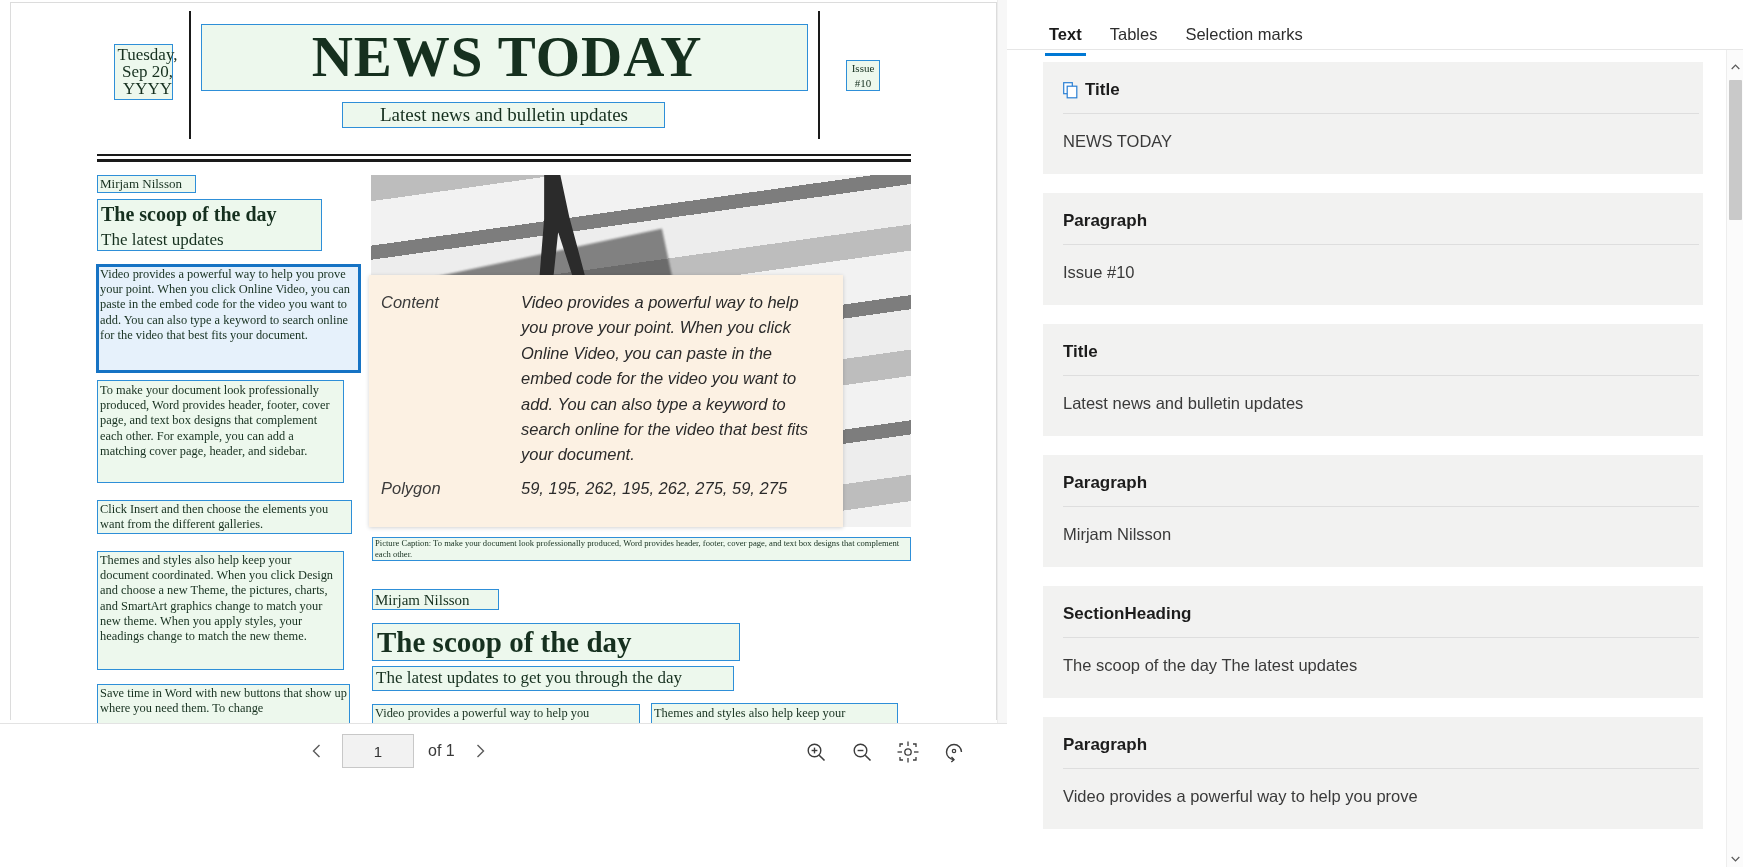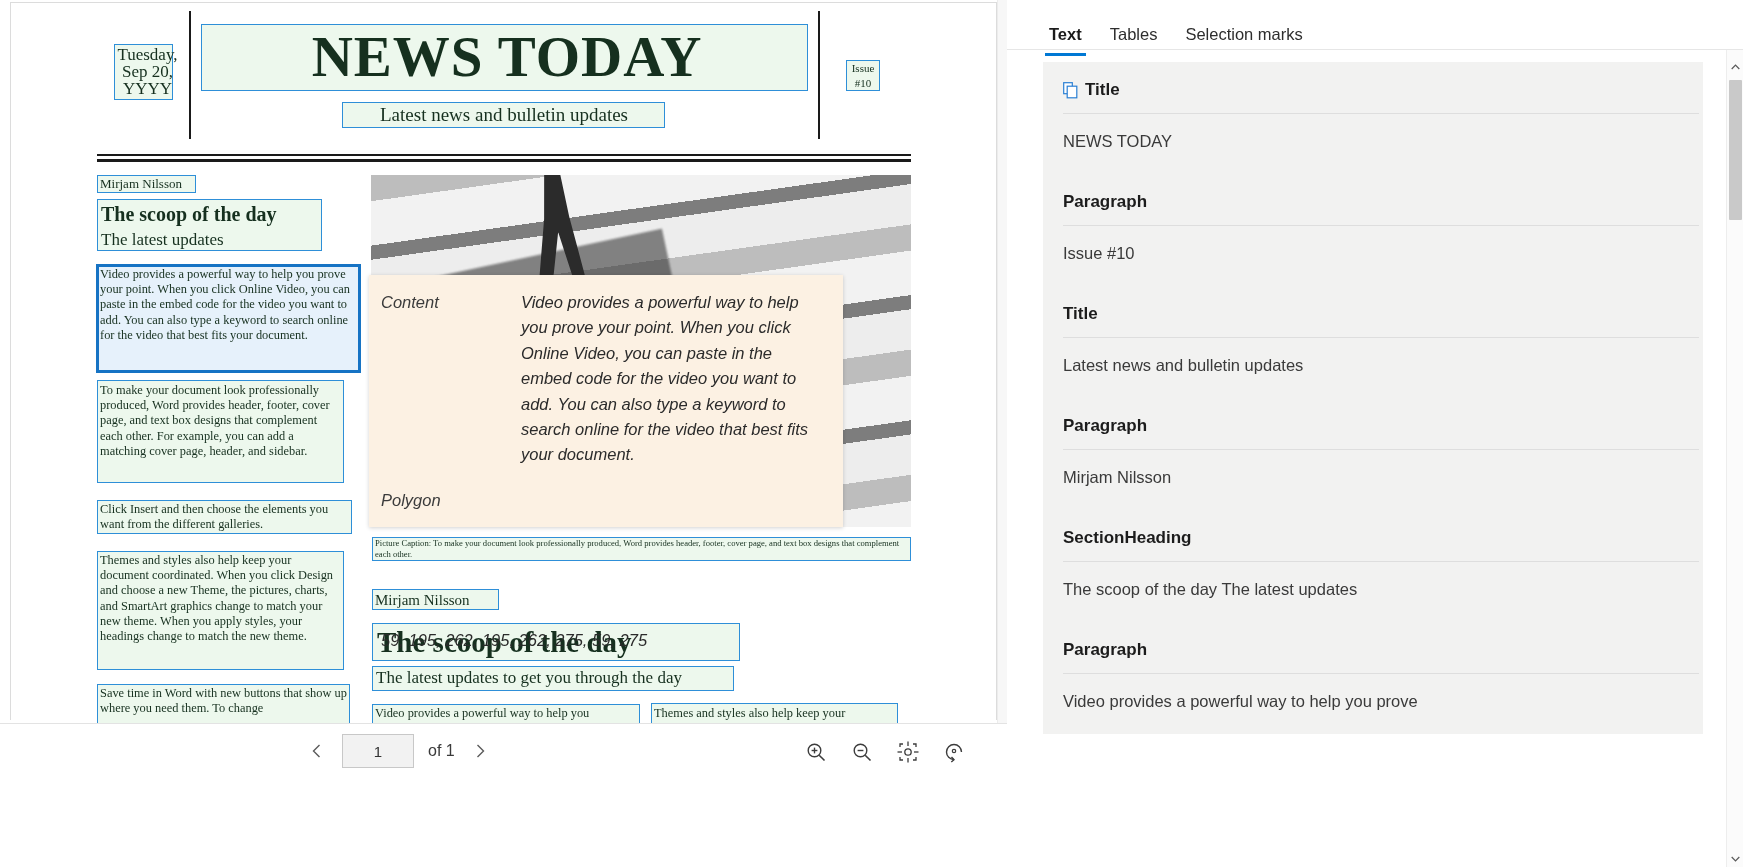--- a/index.html
+++ b/index.html
@@ -155,21 +155,21 @@
     z-index: 30;
   }
   .tt-row { display:flex; align-items:flex-start;font-style:italic; }
   .tt-label {
     width:140px; flex:0 0 140px;
     font-size:16.5px; color:#3b3b3b; line-height:25px;
   }
   .tt-value {
     flex:1; font-size:16.5px; color:#2b2b2b; line-height:25.4px;
   }
-  .tt-row.polygon { margin-top:20px;flex-direction:column; }
+  .tt-row.polygon { margin-top:8px; }
 
   
   .toolbar {
     width:1007px; height:144px;
     border-top:1px solid #e3e3e3;
     background:#ffffff;
     position:relative;
   }
   .nav-group {
     position:absolute; left:300px; top:10px;
@@ -213,21 +213,21 @@
   .tab.active { font-weight:700; color:#1b1b1b; }
   .tab.active::after {
     content:""; position:absolute; left:10px; right:10px; bottom:0; height:3px;
     background:#0078d4;
   }
   .panel-body {
     flex:1; position:relative; overflow:hidden;
     padding:12px 40px 0 36px;
   }
   .card {
-    background:#f2f2f1; margin-bottom:0; padding:18px 4px 22px 20px;
+    background:#f2f2f1; margin-bottom:19px; padding:18px 4px 22px 20px;
   }
   .card-head {
     display:flex; align-items:center; gap:7px;
     font-size:17px; font-weight:700; color:#1c1c1c;
     padding-bottom:13px; border-bottom:1px solid #dedede;
   }
   .card-val {
     padding-top:17px; font-size:16.5px; color:#3a3a3a; line-height:21px;
   }
   .copy-icon { width:15px; height:17px; display:inline-block; }

